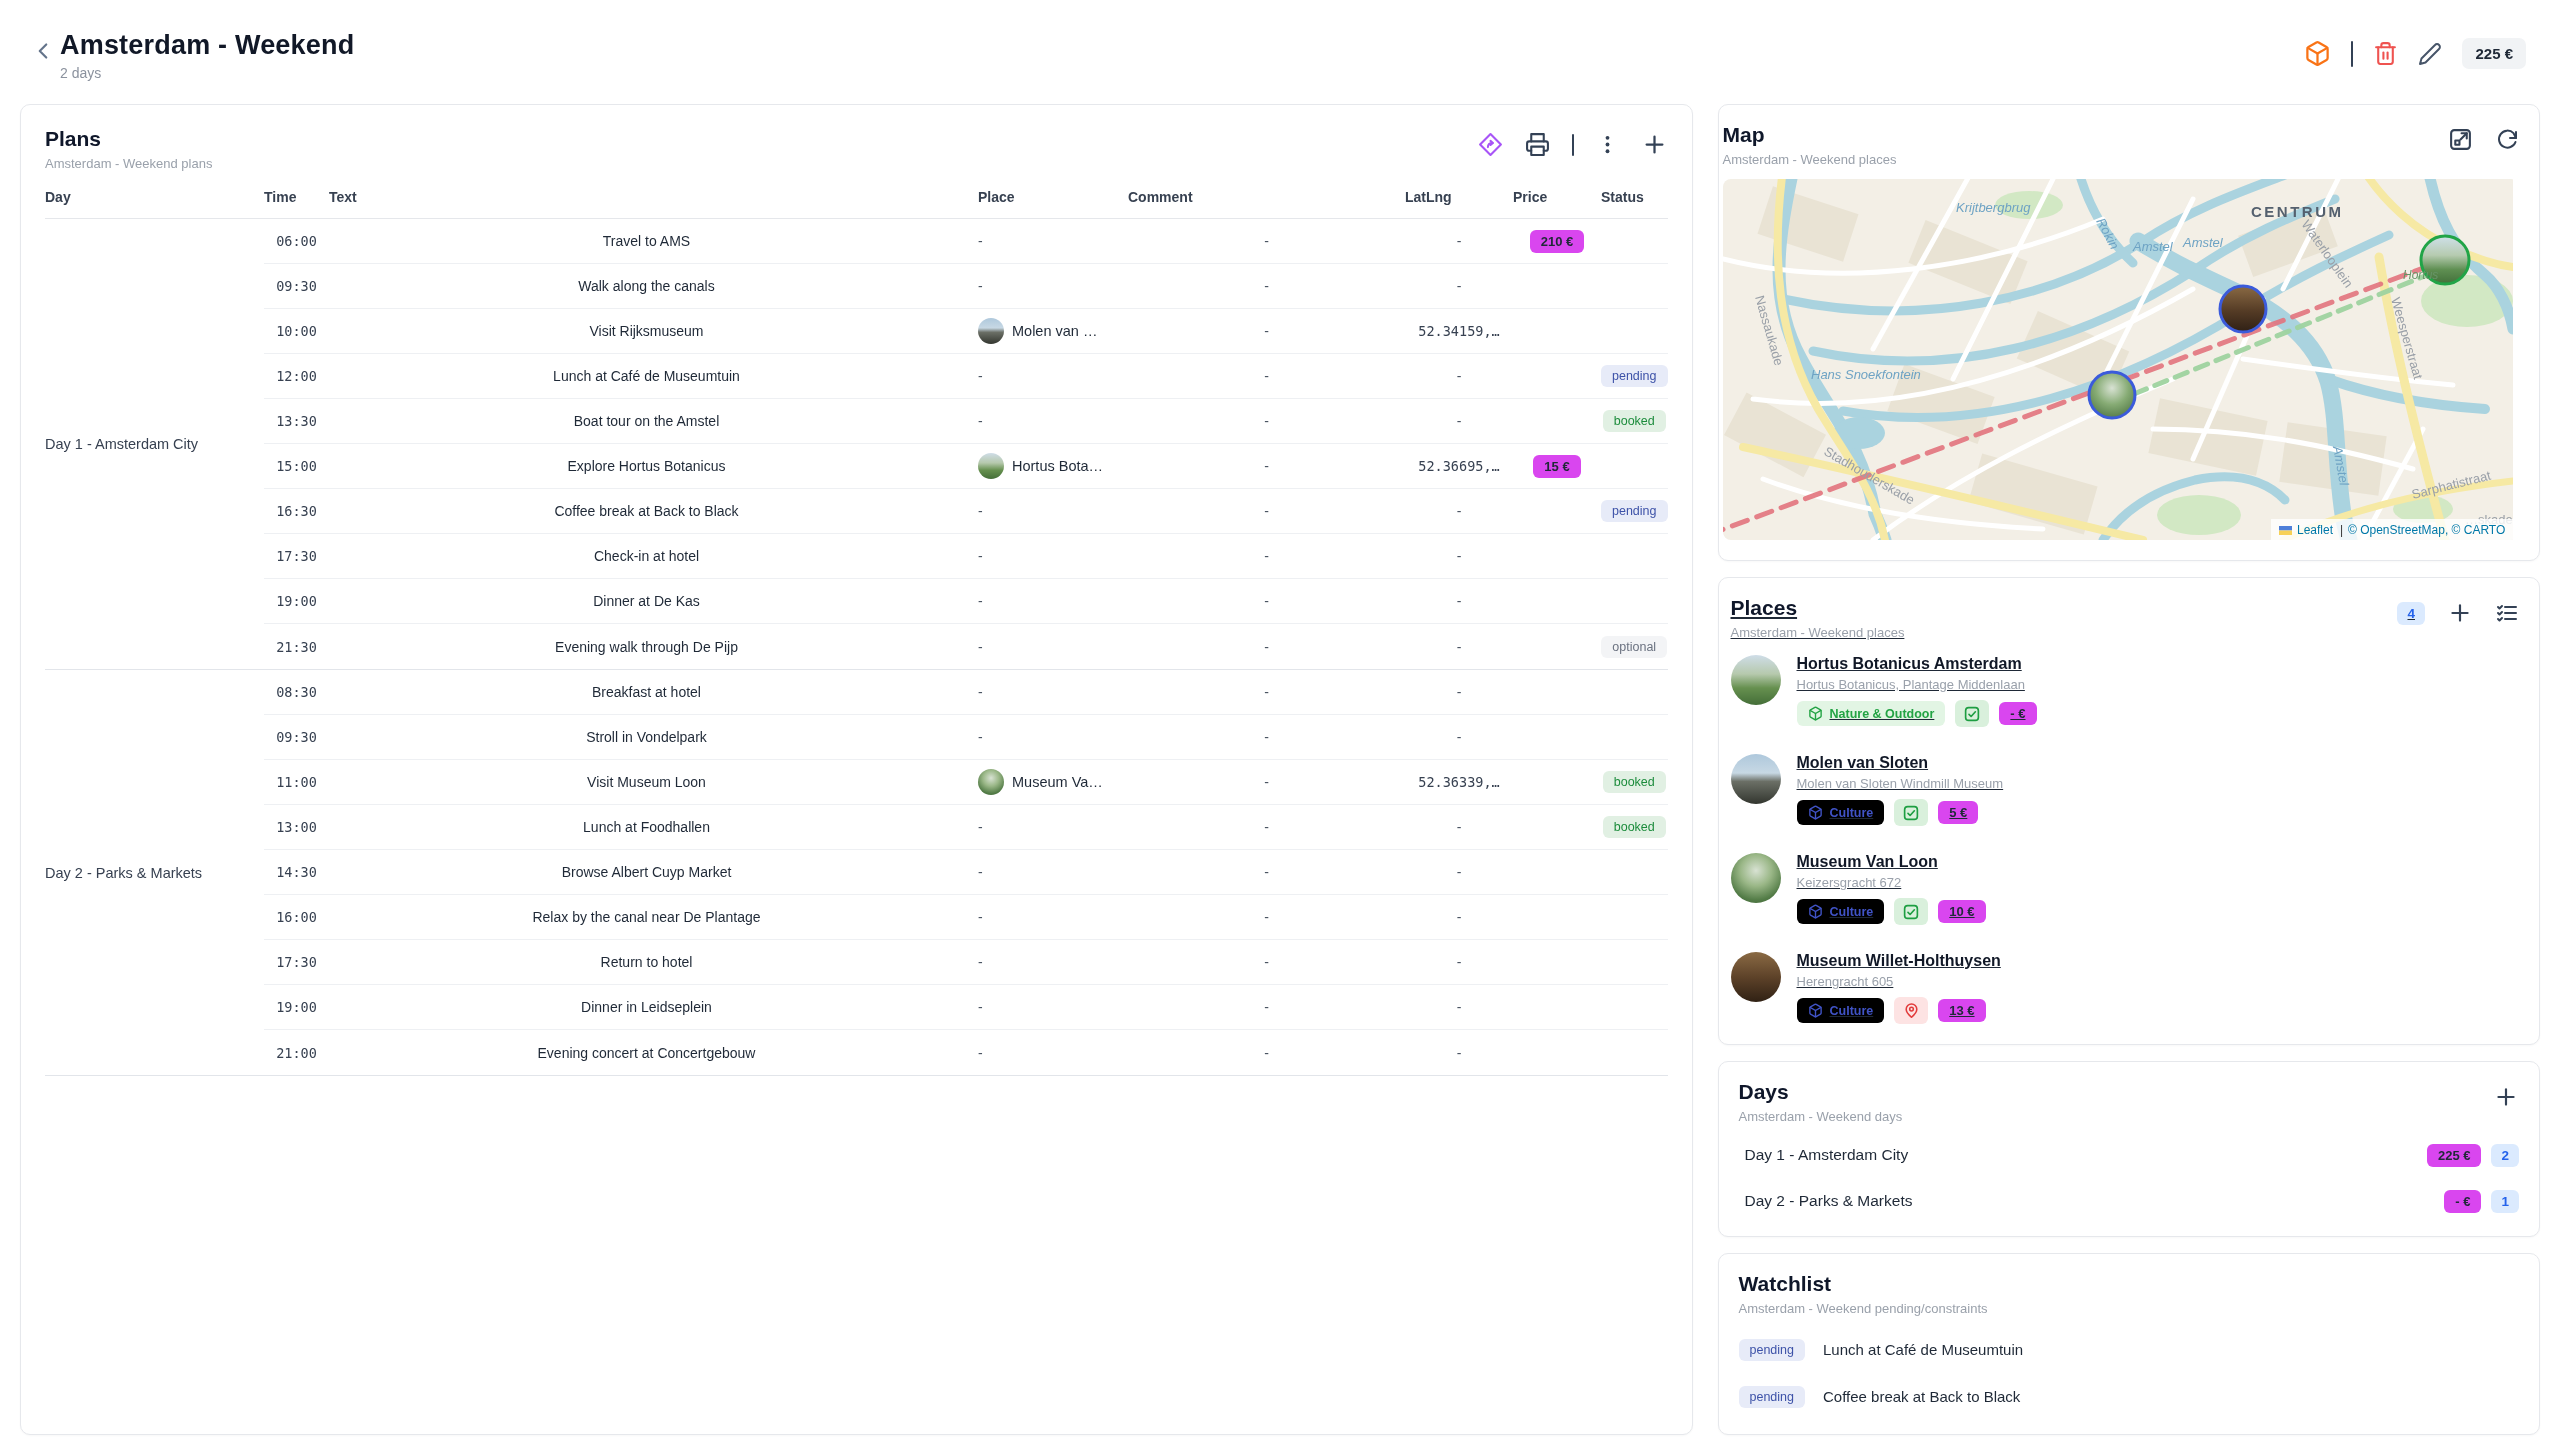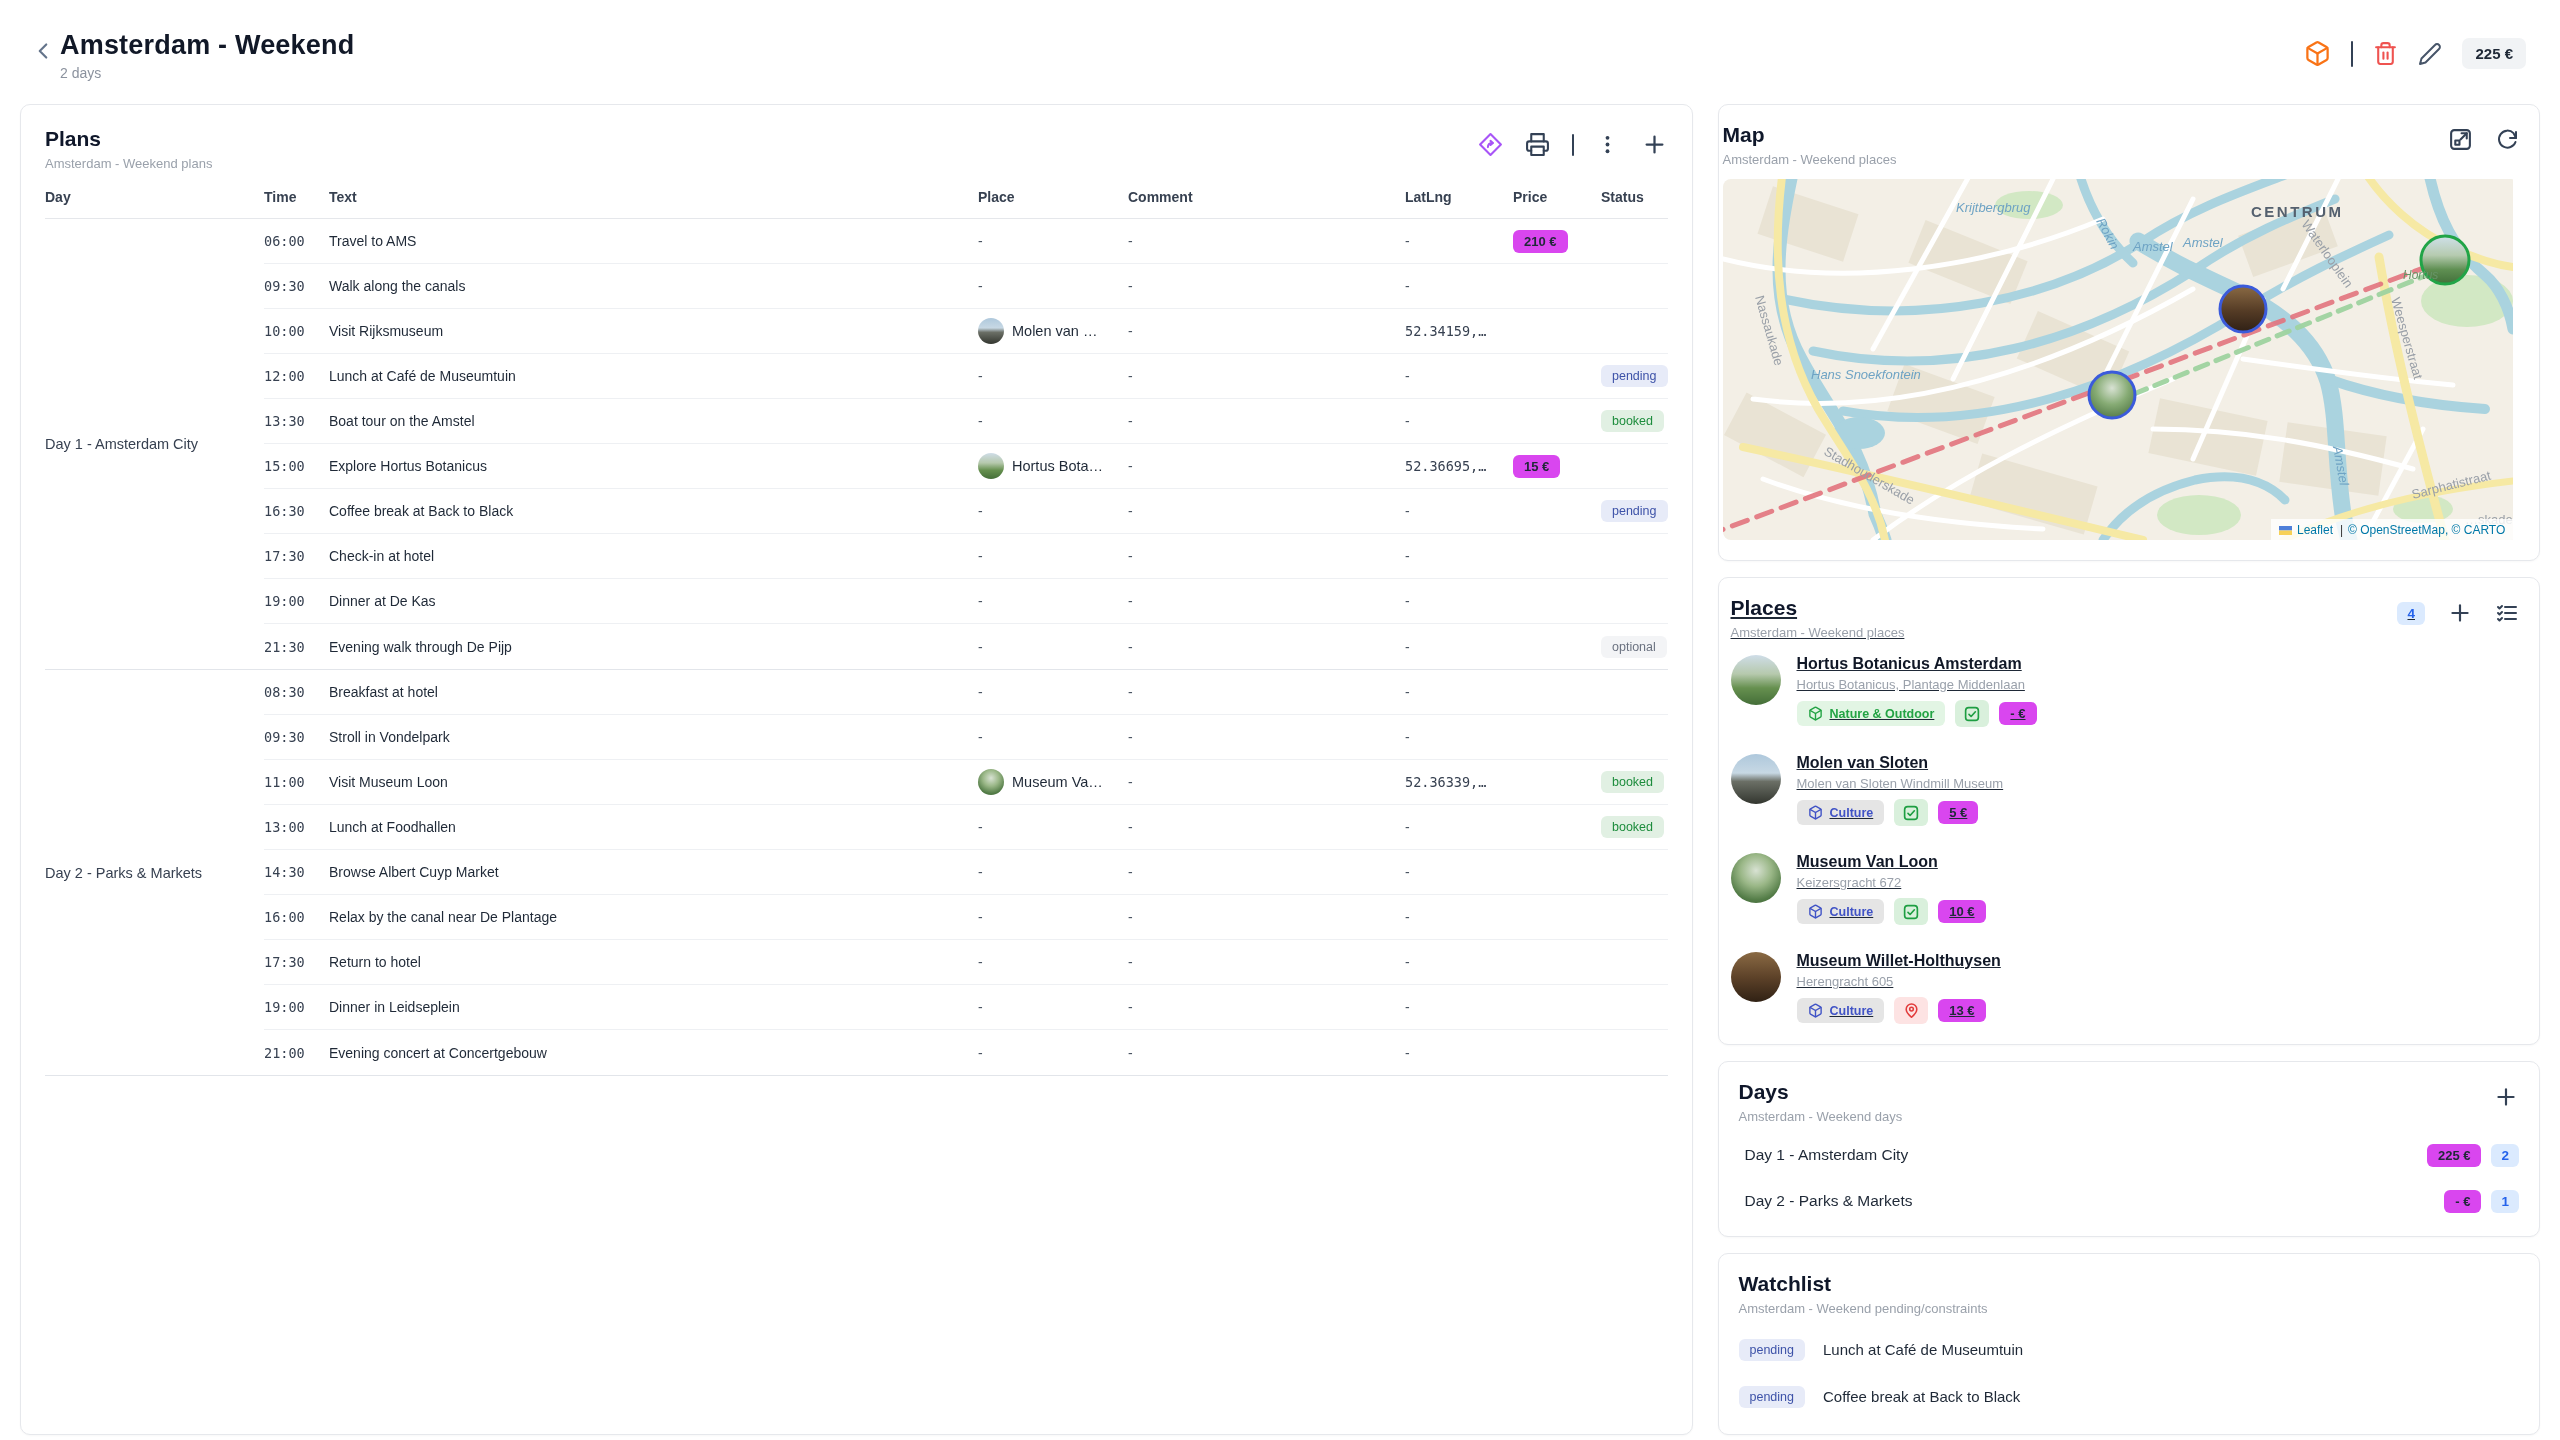--- a/index.html
+++ b/index.html
@@ -30,21 +30,21 @@
   .head-actions { display:flex; align-items:center; gap:22px; margin-top:4px; color:#334155; }
 
   
   .plans-card { width:1678px; padding:22px 24px 10px 24px; }
   .t-head { display:grid; grid-template-columns:219px 65px 649px 150px 277px 108px 88px 1fr;
             font-size:14px; font-weight:700; color:#374151; padding:18px 0 13px 0; border-bottom:1px solid #e5e7eb; }
   .day-group { display:flex; border-bottom:1px solid #e2e5ea; }
   .day-cell { width:219px; display:flex; align-items:center; font-size:14.5px; color:#374151; }
   .rows { flex:1; }
   .prow { display:grid; grid-template-columns:65px 649px 150px 277px 108px 88px 1fr; height:45px; align-items:center;
-          border-bottom:1px solid #eef0f3; cursor:pointer; }
+          border-bottom:1px solid #eef0f3; cursor:pointer;text-align:center; }
   .rows .prow:last-child { border-bottom:none; }
   .c-time { font-family:"DejaVu Sans Mono", monospace; font-size:13.5px; color:#374151; }
   .c-text { font-size:14px; color:#1f2937; padding-right:14px; white-space:nowrap; overflow:hidden; }
   .c-dash { font-size:14px; color:#4b5563; }
   .c-latlng { font-family:"DejaVu Sans Mono", monospace; font-size:13.5px; color:#374151; }
   .place-wrap { display:flex; align-items:center; gap:8px; overflow:hidden; }
   .av { border-radius:50%; flex:none; }
   .av-sm { width:26px; height:26px; }
   .place-name { font-size:14.5px; color:#1f2937; white-space:nowrap; overflow:hidden; }
   .av-windmill { background:linear-gradient(180deg,#aec8dc 0%,#c7d8e4 38%,#6b6f66 55%,#33362f 100%); }
@@ -64,21 +64,21 @@
   .map-card { padding:18px 20px 20px 4px; }
   .map-wrap { margin-top:12px; border-radius:8px; overflow:hidden; position:relative; height:361px; cursor:grab; }
   .places-card { padding:18px 20px 8px 12px;text-decoration:underline; }
   .place-item { display:flex; gap:16px; padding:15px 0 12px 0; cursor:pointer; }
   .av-lg { width:50px; height:50px; }
   .p-name { font-size:16px; font-weight:600; color:#111827; }
   .p-sub { font-size:13px; color:#9aa1ab; margin:4px 0 8px 0; }
   .p-badges { display:flex; align-items:center; gap:10px; }
   .cat-badge { display:inline-flex; align-items:center; gap:7px; padding:5px 11px; border-radius:6px; font-size:12.5px; font-weight:600; }
   .cat-green { background:#e2f5e4; color:#23a344; }
-  .cat-indigo { background:#e5e5e5; color:#4053c6; }
+  .cat-indigo { background:#000000; color:#4053c6; }
   .icon-badge { width:34px; height:27px; border-radius:6px; display:inline-flex; align-items:center; justify-content:center; }
   .ib-check { background:#d9f0dc; color:#1e9e42; }
   .ib-pin { background:#fde3e3; color:#e23c3c; }
   .days-card { padding:18px 20px 12px 20px; }
   .day-row { display:flex; justify-content:space-between; align-items:center; height:46px; cursor:pointer; }
   .day-row-name { font-size:15.5px; color:#1f2937; padding-left:6px; }
   .day-row-right { display:flex; align-items:center; gap:10px; }
   .watchlist-card { padding:18px 20px 14px 20px; }
   .watch-row { display:flex; align-items:center; gap:18px; height:47px; cursor:pointer; }
   .watch-text { font-size:15px; color:#1f2937; }

